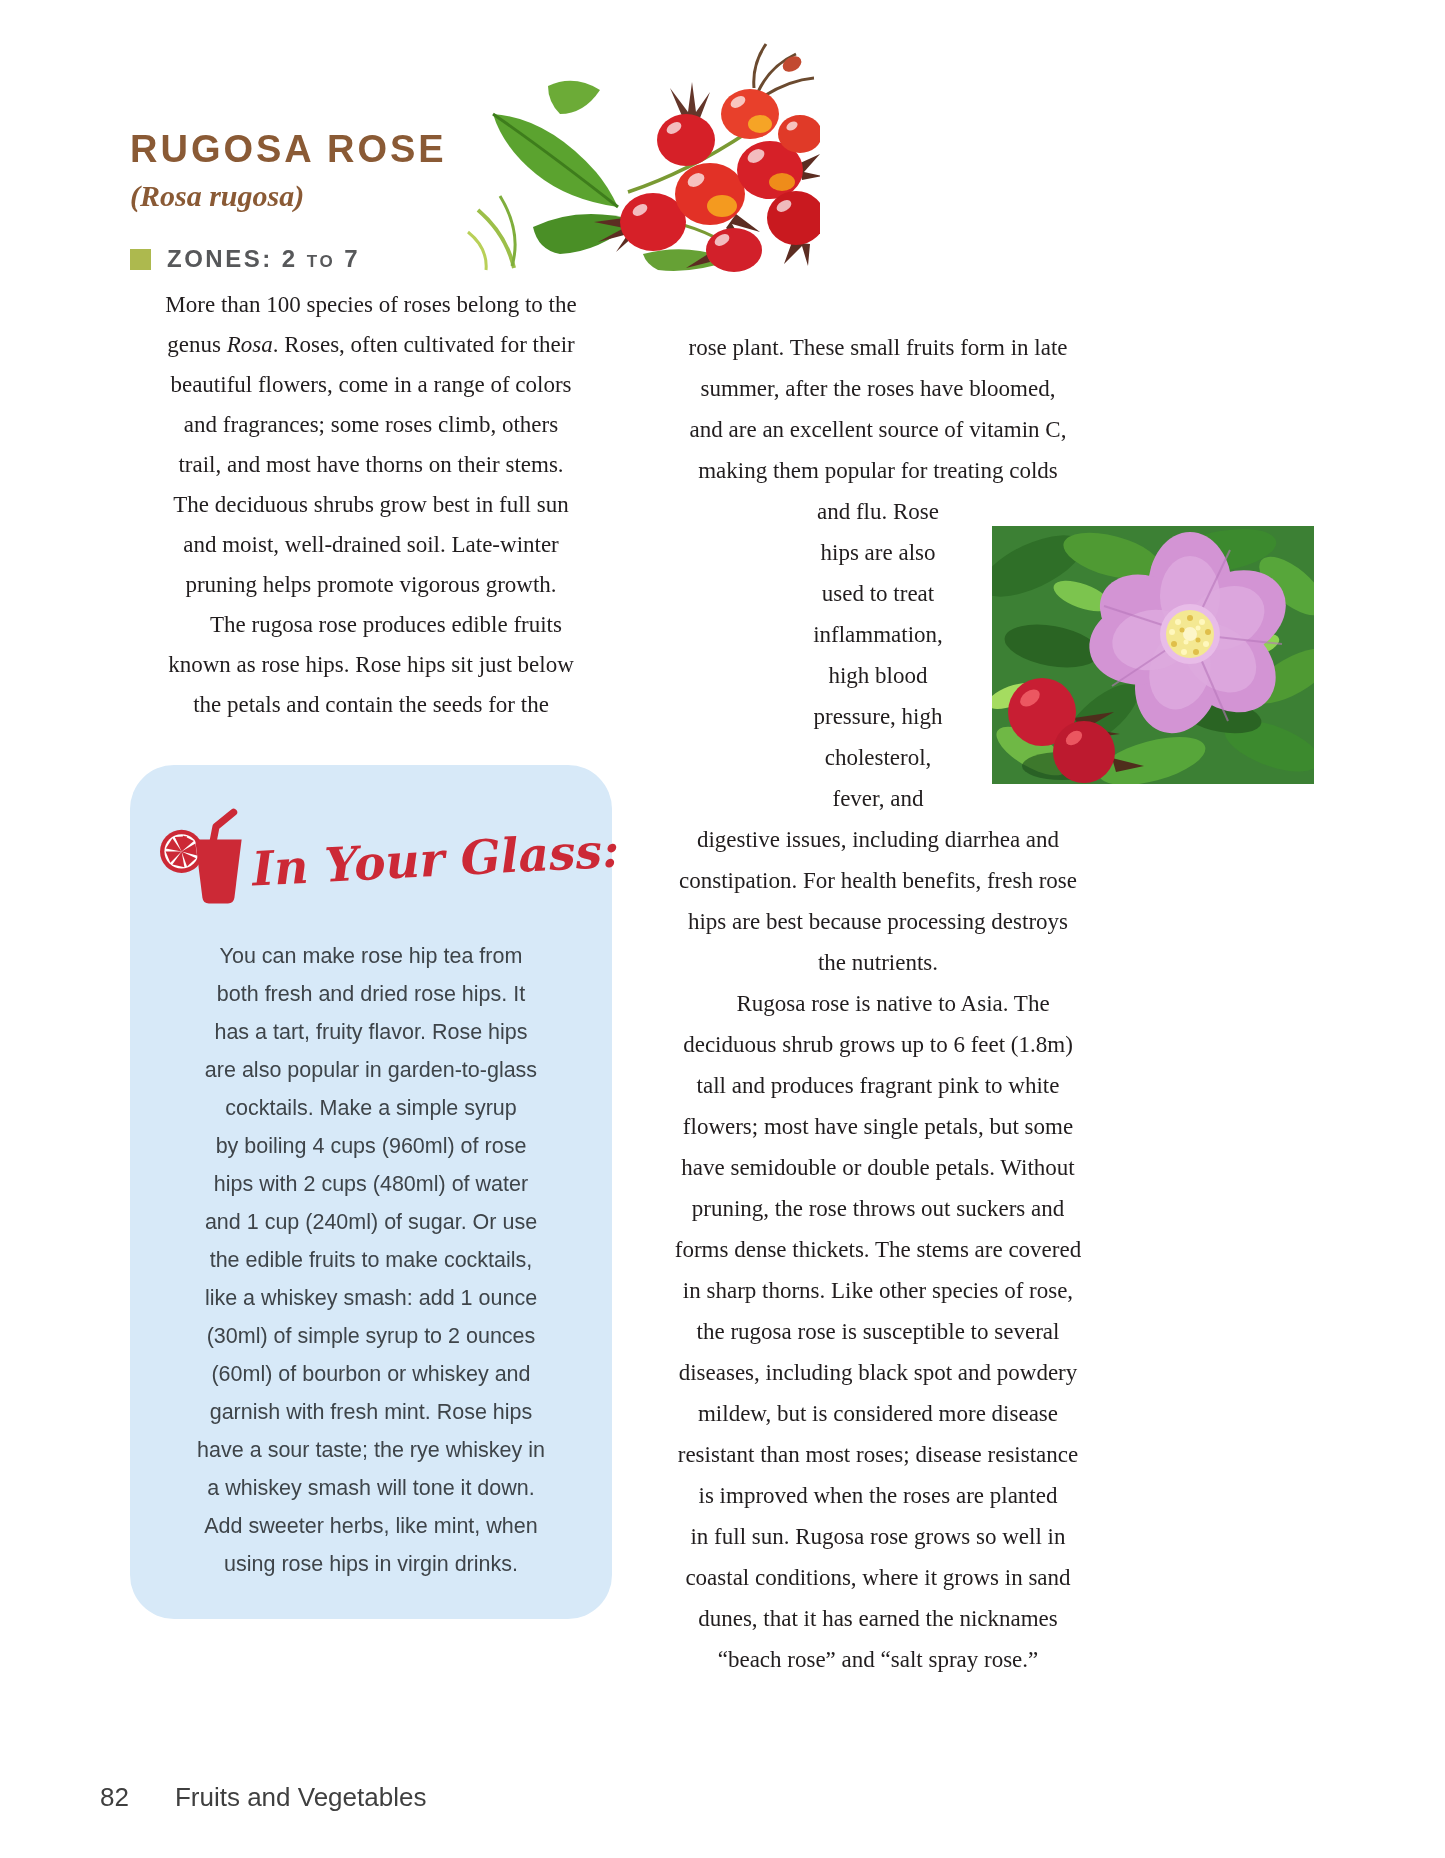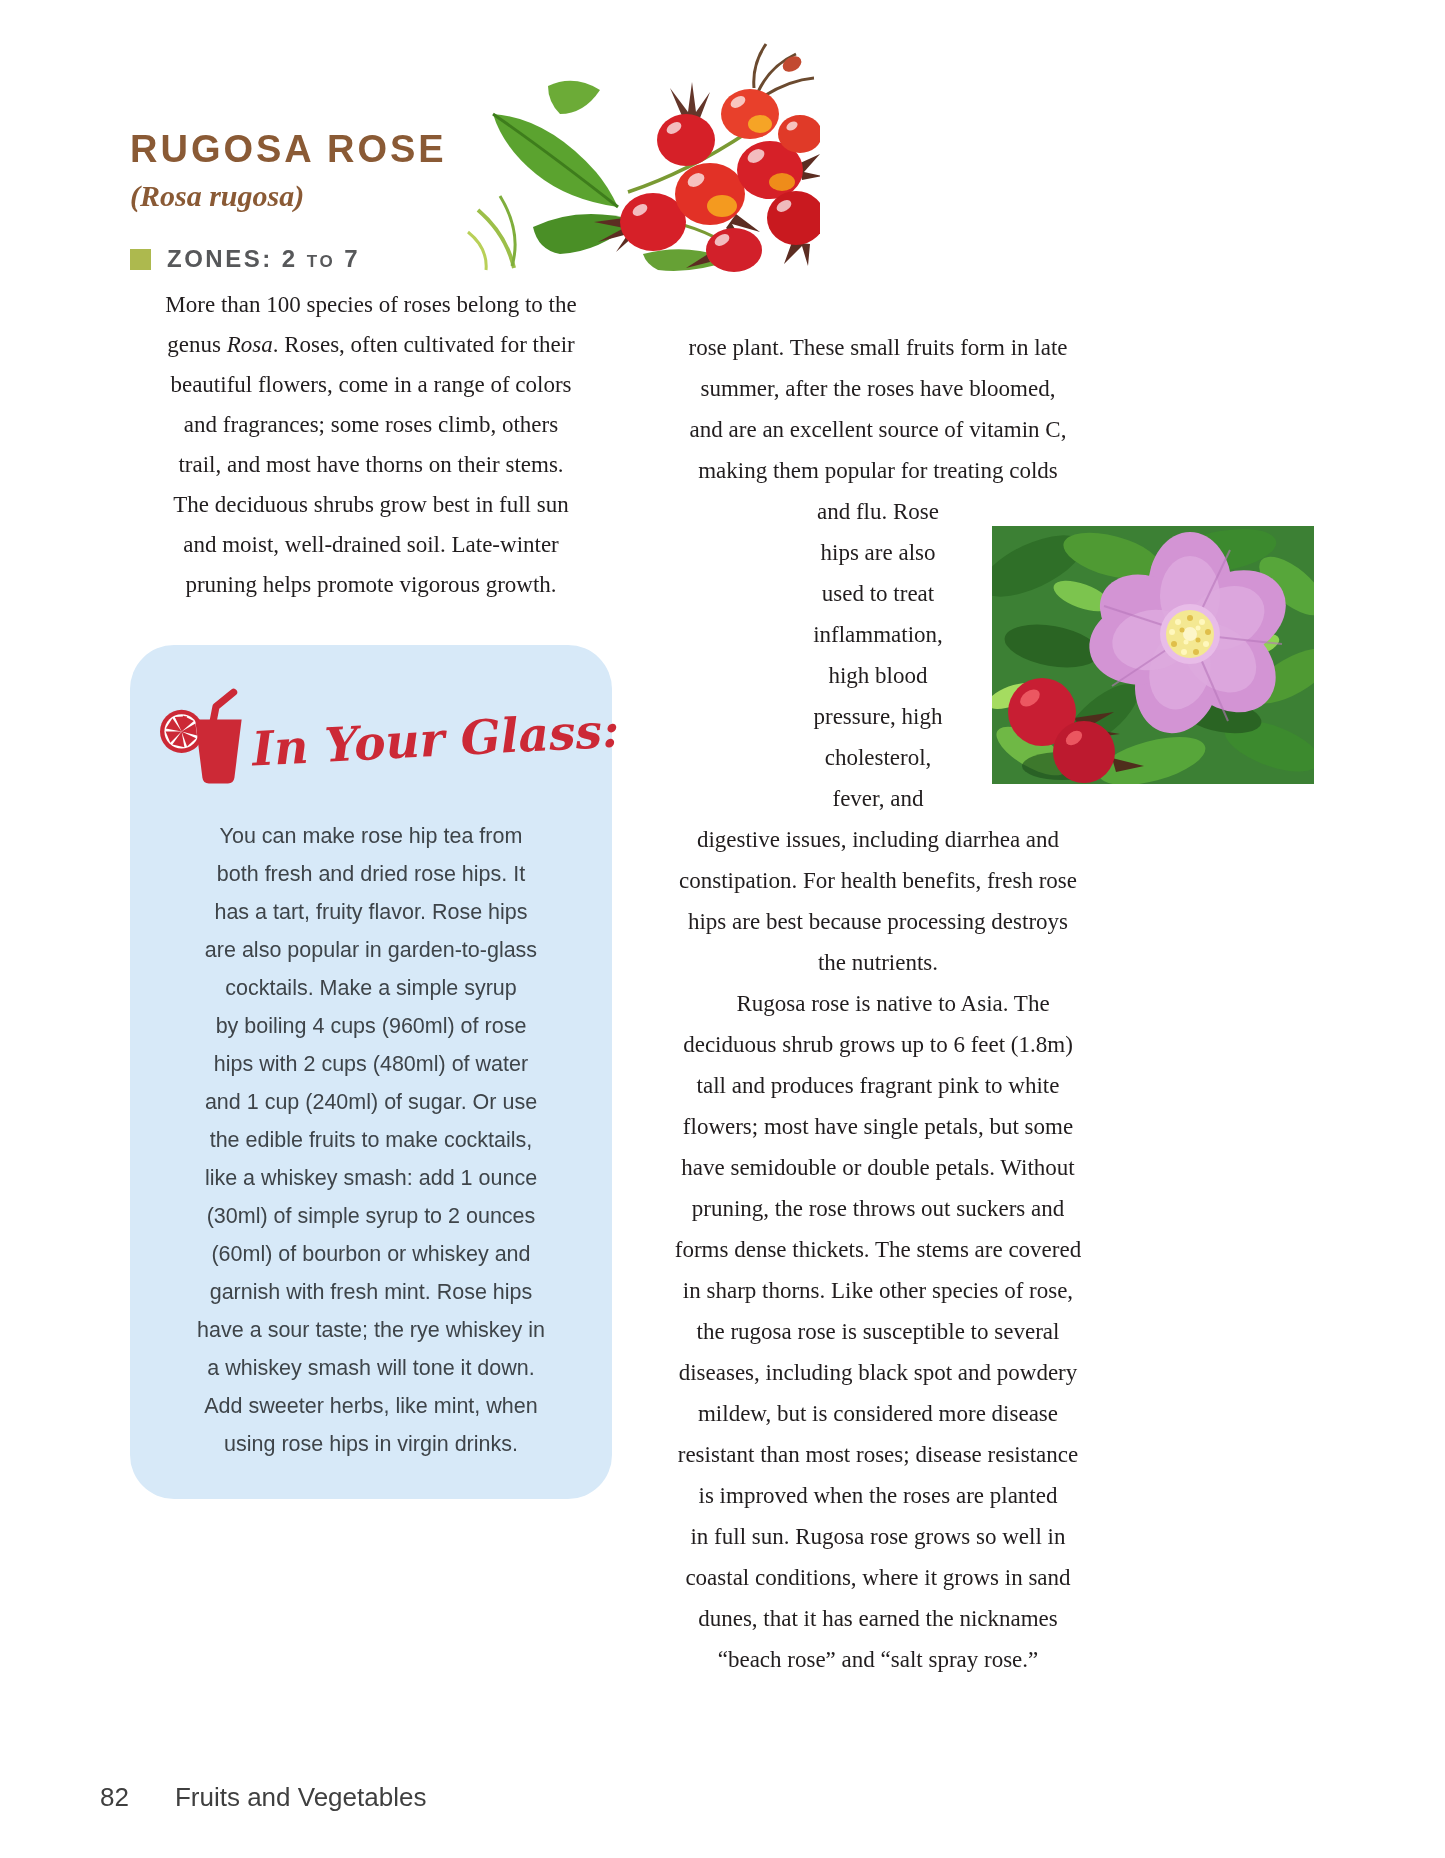--- a/index.html
+++ b/index.html
@@ -123,20 +123,23 @@
 
 <div class="col col-left">
   <p class="body-p"><span>More than 100 species of roses belong to the
 genus </span><span class="it">Rosa</span><span>. Roses, often cultivated for their
 beautiful flowers, come in a range of colors
 and fragrances; some roses climb, others
 trail, and most have thorns on their stems.
 The deciduous shrubs grow best in full sun
 and moist, well-drained soil. Late-winter
 pruning helps promote vigorous growth.</span></p>
+  <p class="body-p indent">The rugosa rose produces edible fruits
+known as rose hips. Rose hips sit just below
+the petals and contain the seeds for the</p>
 
   <div class="callout">
     <div class="callout-head">
       <svg class="drink-icon" viewBox="0 0 110 135" aria-hidden="true">
 
         <circle cx="27" cy="63" r="27" fill="#cc2936"></circle>
         <circle cx="27" cy="63" r="21.5" fill="#ffffff"></circle>
         <path d="M27,63 L28.7,43.1 L42.3,50.1 Z" fill="#cc2936"></path>
         <path d="M27,63 L44.3,53 L46.3,68.2 Z" fill="#cc2936"></path>
         <path d="M27,63 L45.1,71.5 L33.8,81.8 Z" fill="#cc2936"></path>

